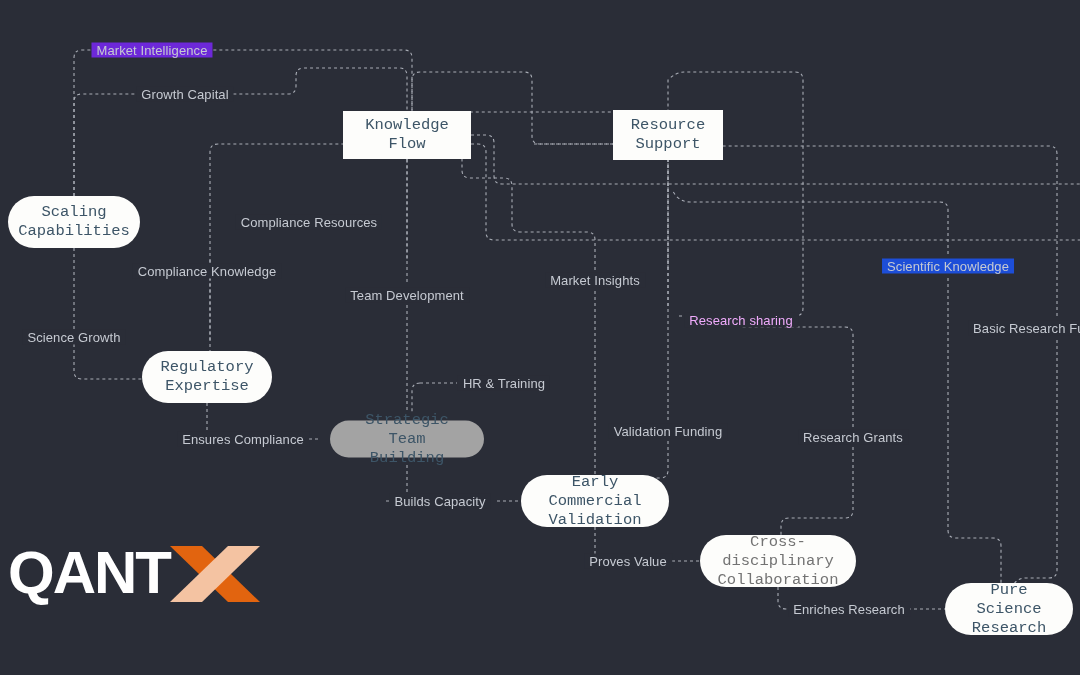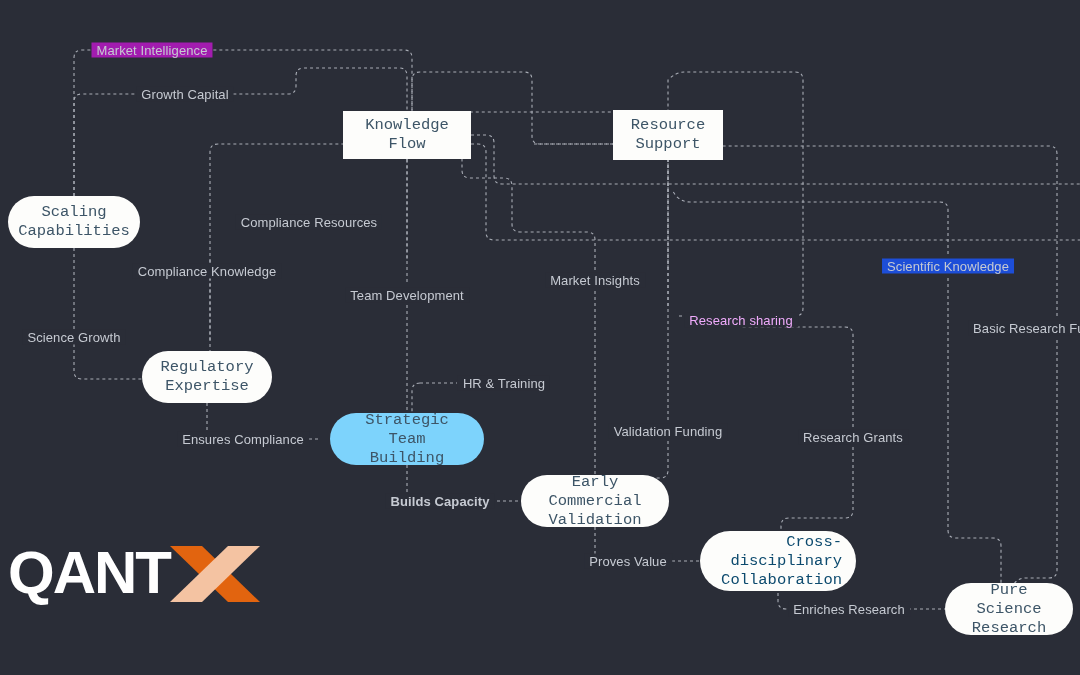--- a/index.html
+++ b/index.html
@@ -115,61 +115,61 @@
           <div>Resource</div>
           <div>Support</div>
         </div>
       </div>
       <div class="node pill" style="left: 207px; top: 377px; width: 130px; height: 52px; background: rgb(253, 253, 251); color: rgb(61, 85, 103);">
         <div>
           <div>Regulatory</div>
           <div>Expertise</div>
         </div>
       </div>
-      <div class="node pill" style="left: 407px; top: 439px; width: 154px; height: 52px; background: #7dd3fc; color: rgb(61, 85, 103);">
+      <div class="node pill" style="left: 407px; top: 439px; width: 154px; height: 37px; background: #a3a3a3; color: rgb(61, 85, 103);">
         <div>
           <div>Strategic Team</div>
           <div>Building</div>
         </div>
       </div>
       <div class="node pill" style="left: 595px; top: 501px; width: 148px; height: 52px; background: rgb(253, 253, 251); color: rgb(61, 85, 103);">
         <div>
           <div>Early Commercial</div>
           <div>Validation</div>
         </div>
       </div>
-      <div class="node pill" style="left: 778px; top: 561px; width: 156px; height: 60px; background: rgb(253, 253, 251); color: #0c4a6e; text-align: right;">
+      <div class="node pill" style="left: 778px; top: 561px; width: 156px; height: 52px; background: rgb(253, 253, 251); color: #737373;">
         <div>
           <div>Cross-disciplinary</div>
           <div>Collaboration</div>
         </div>
       </div>
       <div class="node pill" style="left: 1009px; top: 609px; width: 128px; height: 52px; background: rgb(253, 253, 251); color: rgb(61, 85, 103);">
         <div>
           <div>Pure Science</div>
           <div>Research</div>
         </div>
       </div>
     </div>
   <div id="label-layer">
-      <div class="edge-label" style="left: 152px; top: 50px; color: rgb(198, 202, 210); background: #a21caf;">Market Intelligence</div>
+      <div class="edge-label" style="left: 152px; top: 50px; color: rgb(198, 202, 210); background: #6d28d9;">Market Intelligence</div>
       <div class="edge-label" style="left: 185px; top: 94px; color: rgb(198, 202, 210); background: rgb(42, 45, 55);">Growth Capital</div>
       <div class="edge-label" style="left: 309px; top: 222px; color: rgb(198, 202, 210); background: rgb(42, 45, 55);">Compliance Resources</div>
       <div class="edge-label" style="left: 948px; top: 266px; color: rgb(198, 202, 210); background: #1d4ed8;">Scientific Knowledge</div>
       <div class="edge-label" style="left: 207px; top: 271px; color: rgb(198, 202, 210); background: rgb(42, 45, 55);">Compliance Knowledge</div>
       <div class="edge-label" style="left: 595px; top: 280px; color: rgb(198, 202, 210); background: rgb(42, 45, 55);">Market Insights</div>
       <div class="edge-label" style="left: 407px; top: 295px; color: rgb(198, 202, 210); background: rgb(42, 45, 55);">Team Development</div>
       <div class="edge-label" style="left: 741px; top: 320px; color: #f0abfc; background: rgb(42, 45, 55);">Research sharing</div>
       <div class="edge-label" style="left: 1045px; top: 328px; color: rgb(198, 202, 210); background: rgb(42, 45, 55);">Basic Research Funding</div>
       <div class="edge-label" style="left: 74px; top: 337px; color: rgb(198, 202, 210); background: rgb(42, 45, 55);">Science Growth</div>
       <div class="edge-label" style="left: 504px; top: 383px; color: rgb(198, 202, 210); background: rgb(42, 45, 55);">HR &amp; Training</div>
       <div class="edge-label" style="left: 668px; top: 431px; color: rgb(198, 202, 210); background: rgb(42, 45, 55);">Validation Funding</div>
       <div class="edge-label" style="left: 853px; top: 437px; color: rgb(198, 202, 210); background: rgb(42, 45, 55);">Research Grants</div>
       <div class="edge-label" style="left: 243px; top: 439px; color: rgb(198, 202, 210); background: rgb(42, 45, 55);">Ensures Compliance</div>
-      <div class="edge-label" style="left: 440px; top: 501px; color: rgb(198, 202, 210); background: rgb(42, 45, 55); font-weight: bold;">Builds Capacity</div>
+      <div class="edge-label" style="left: 440px; top: 501px; color: rgb(198, 202, 210); background: rgb(42, 45, 55);">Builds Capacity</div>
       <div class="edge-label" style="left: 628px; top: 561px; color: rgb(198, 202, 210); background: rgb(42, 45, 55);">Proves Value</div>
       <div class="edge-label" style="left: 849px; top: 609px; color: rgb(198, 202, 210); background: rgb(42, 45, 55);">Enriches Research</div>
     </div>
 
   <svg id="logo" viewBox="0 0 252 72" xmlns="http://www.w3.org/2000/svg">
     <text id="logo-word" x="0" y="55" font-family="Liberation Sans, sans-serif" font-size="60" font-weight="bold" letter-spacing="-2" fill="#ffffff">QANT</text>
     <g>
       <polygon id="logo-x-dark" points="162,8 194,8 252,64 220,64" fill="#e2640f"></polygon>
       <polygon id="logo-x-light" points="252,8 220,8 162,64 194,64" fill="#f4c3a2"></polygon>
     </g>

